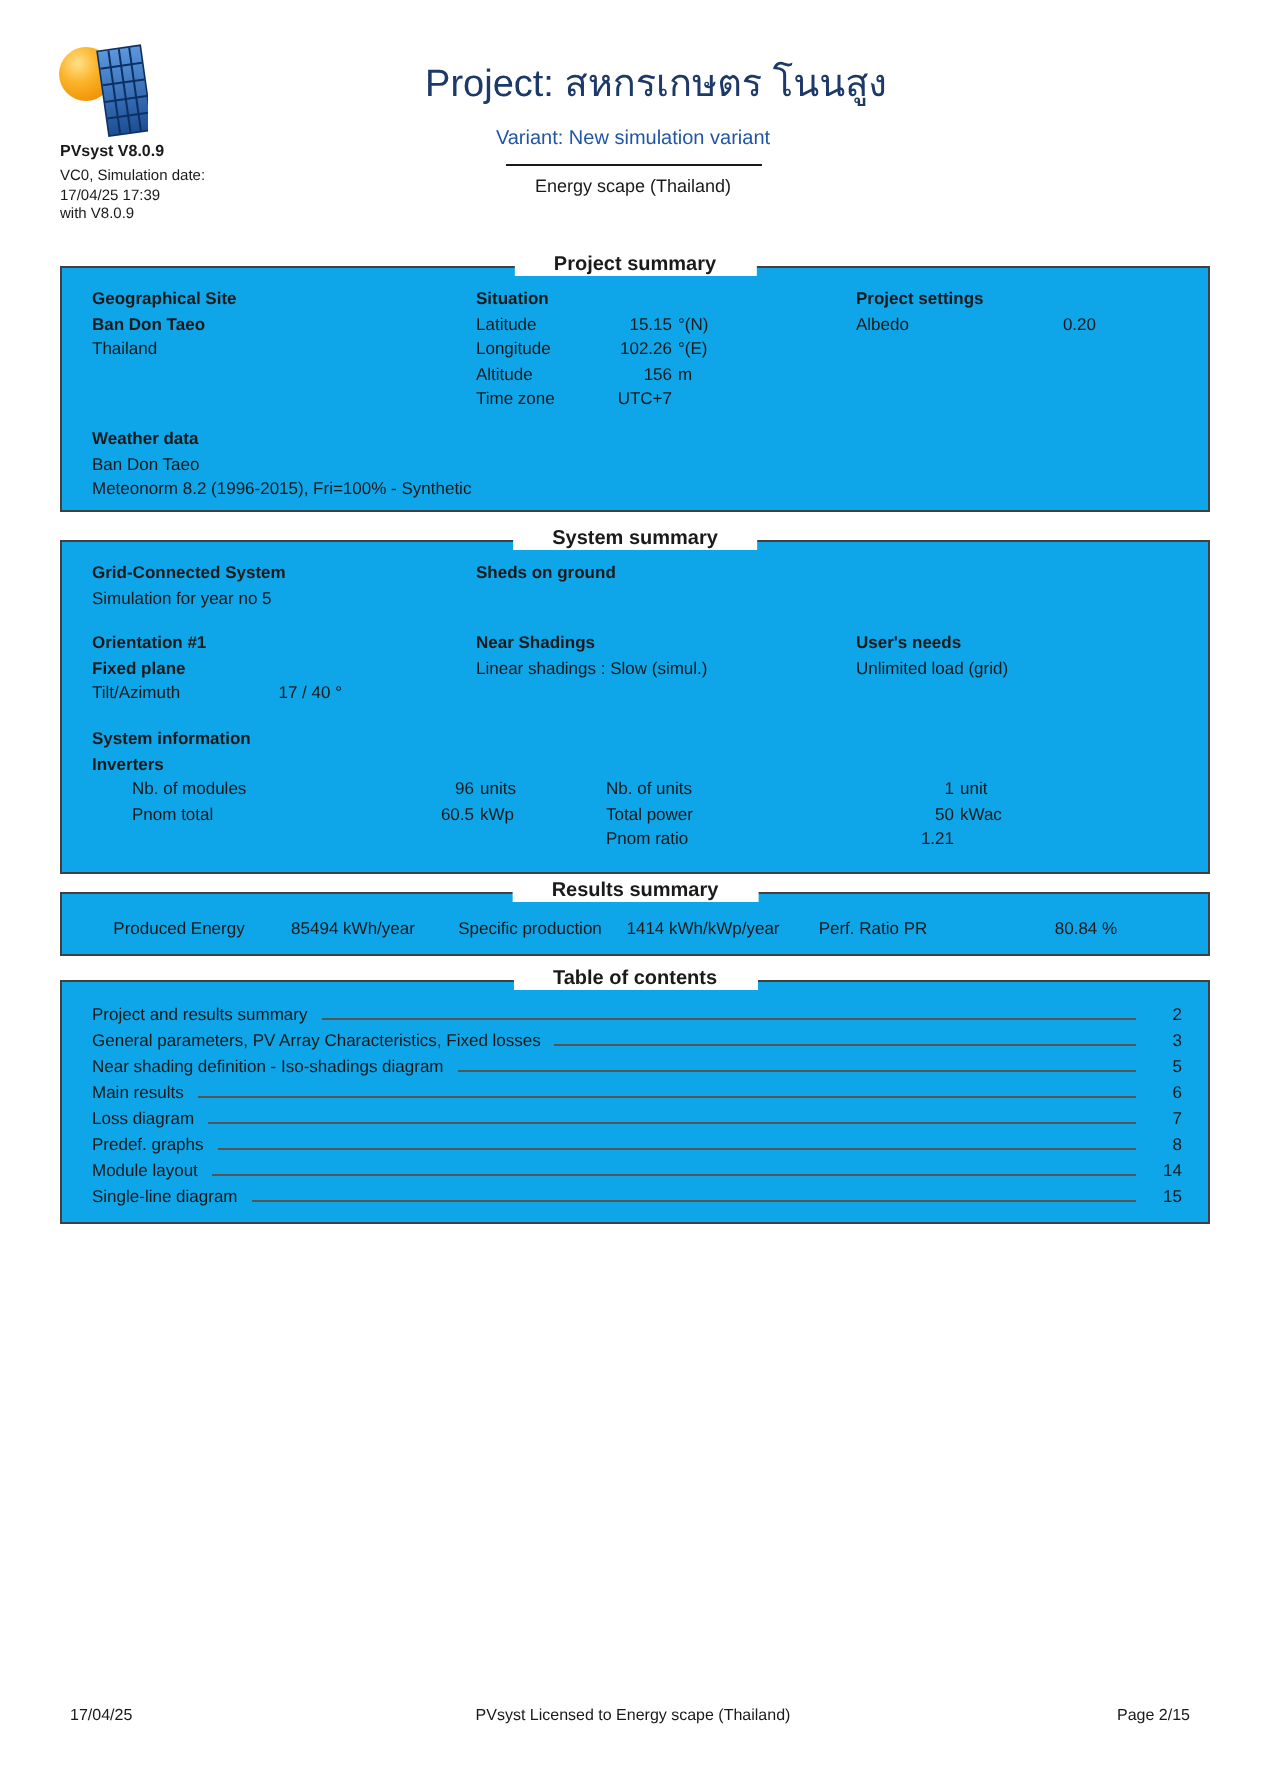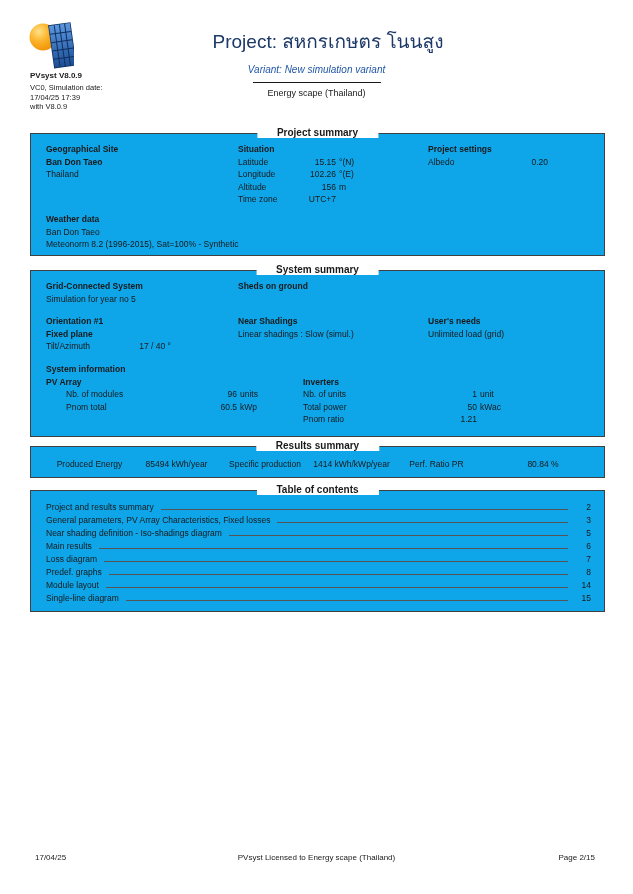--- a/index.html
+++ b/index.html
@@ -7,21 +7,21 @@
     position:relative; width:633px; height:894px; margin:0 auto;
     background:#ffffff; overflow:hidden;
     font-family:"Liberation Sans", sans-serif; color:#1a1a1a;
   }
   
   .logo { position:absolute; left:28px; top:19px; }
   .pv-version { position:absolute; left:30px; top:71px; font-size:8px; font-weight:bold; }
   .sim-lines { position:absolute; left:30px; top:83px; font-size:7.5px; line-height:9.5px; }
   .hdr-center { position:absolute; left:0; top:26px; width:633px; text-align:center; }
   .proj-title { font-size:19px; color:#1d3968;margin-left:23px; }
-  .variant { font-size:10px; color:#2156a6; margin-top:8px;font-style:italic; }
+  .variant { font-size:10px; color:#2156a6; margin-top:8px; }
   .hdr-rule { width:128px; margin:7px auto 0 auto; border:0; border-top:1.5px solid #1a1a1a; }
   .company { font-size:9px; margin-top:5px; color:#1a1a1a; }
   
   .box { position:absolute; left:30px; width:573px; border:1px solid #404040; background:#0ea5e9; box-sizing:content-box; }
   .box-legend {
     position:absolute; top:-7px; left:50%; transform:translateX(-50%);
     background:#fff; padding:0 20px; font-size:10px; font-weight:bold; white-space:nowrap;
   }
   #box-project { top:133px; height:121px; }
   #box-system  { top:270px; height:165px; }
@@ -154,21 +154,21 @@
         </span>
       </div>
       <div class="gap7"></div>
       <div class="r">
           <span class="b">Weather data</span>
         </div>
       <div class="r">
           <span>Ban Don Taeo</span>
         </div>
       <div class="r">
-          <span>Meteonorm 8.2 (1996-2015), Sat=100% - Synthetic</span>
+          <span>Meteonorm 8.2 (1996-2015), Fri=100% - Synthetic</span>
         </div>
     </div>
   </div>
 
   <div class="box" id="box-system">
     <div class="box-legend">System summary</div>
     <div class="box-body">
       <div class="r">
         <span class="c1 b">Grid-Connected System</span>
         <span class="c2 b">Sheds on ground</span>
@@ -191,21 +191,20 @@
         <span class="c1 pair o1">
           <span class="lbl">Tilt/Azimuth</span>
           <span class="val">17 / 40 °</span>
         </span>
       </div>
       <div class="gap10"></div>
       <div class="r">
           <span class="b">System information</span>
         </div>
       <div class="r">
-        <span class="half-l b">PV Array</span>
         <span class="half-r b">Inverters</span>
       </div>
       <div class="r">
         <span class="half-l">
           <span class="lbl">Nb. of modules</span>
           <span class="val">96</span>
           <span class="unit">units</span>
         </span>
         <span class="half-r">
           <span class="lbl">Nb. of units</span>

